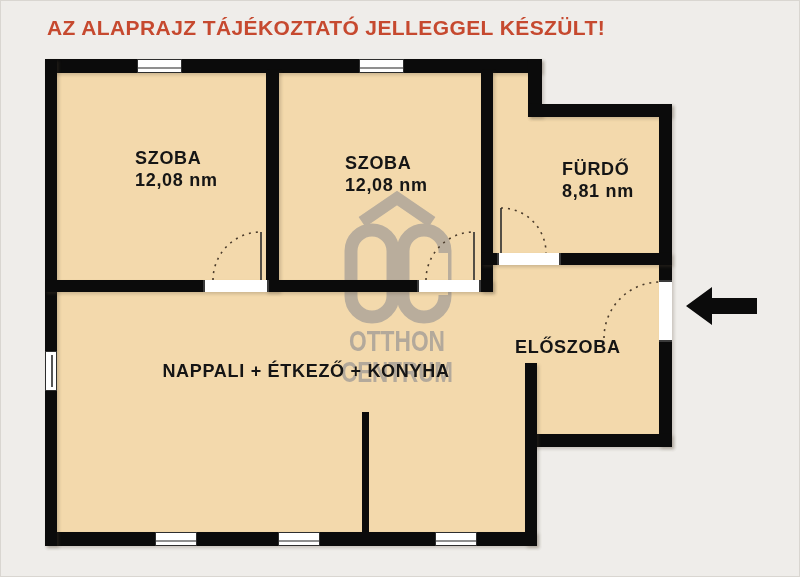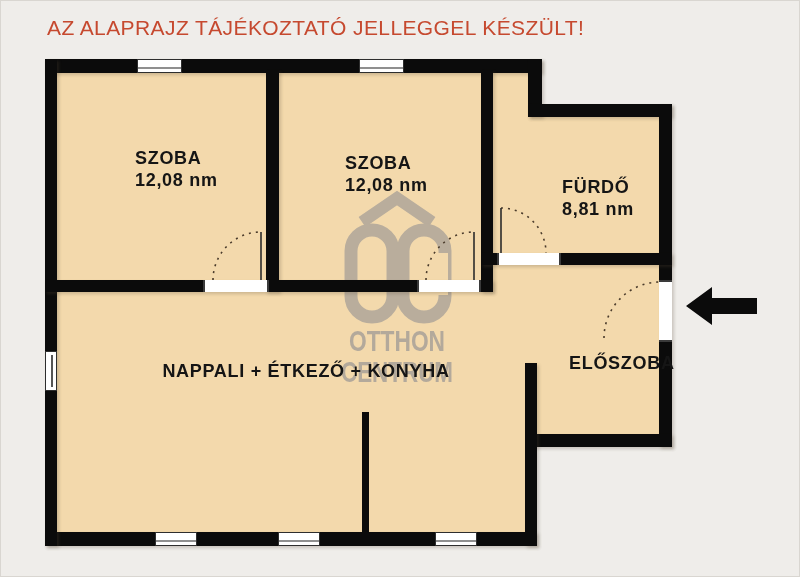--- a/index.html
+++ b/index.html
@@ -5,21 +5,21 @@
   html,body{margin:0;padding:0;}
   body{
     width:800px;height:577px;position:relative;overflow:hidden;
     background:#efedea;
     font-family:"Liberation Sans", sans-serif;
     box-shadow:inset 0 0 0 1px #d9d6d1;
   }
   
   .disclaimer{
     position:absolute;left:47px;top:16px;
-    font-size:21px;font-weight:normal;letter-spacing:.4px;
+    font-size:21px;font-weight:bold;letter-spacing:.4px;
     color:#c6492f;white-space:nowrap;
   }
   
   .floor{position:absolute;background:#f3d9ac;z-index:1;}
   
   .wm{position:absolute;left:0;top:0;z-index:2;pointer-events:none;}
   
   .wall{position:absolute;background:#0b0b0b;z-index:3;box-shadow:2px 2px 3px rgba(90,80,60,.25);}
   
   .opening{position:absolute;background:#ffffff;z-index:4;}
@@ -114,24 +114,24 @@
 <div class="label" style="left:135px;top:147px;">
   <div class="name">SZOBA</div>
   <div class="area">12,08 nm</div>
 </div>
 
 <div class="label" style="left:345px;top:152px;">
   <div class="name">SZOBA</div>
   <div class="area">12,08 nm</div>
 </div>
 
-<div class="label" style="left:562px;top:176px;">
+<div class="label" style="left:562px;top:158px;">
   <div class="name">FÜRDŐ</div>
   <div class="area">8,81 nm</div>
 </div>
 
-<div class="label center" style="left:569px;top:336px;width:100px;margin-top:16px;">
+<div class="label center" style="left:515px;top:336px;width:100px;">
   <div class="name">ELŐSZOBA</div>
 </div>
 
 <div class="label center" style="left:156px;top:360px;width:300px;">
   <div class="name">NAPPALI + ÉTKEZŐ + KONYHA</div>
 </div>
 
 </body></html>

